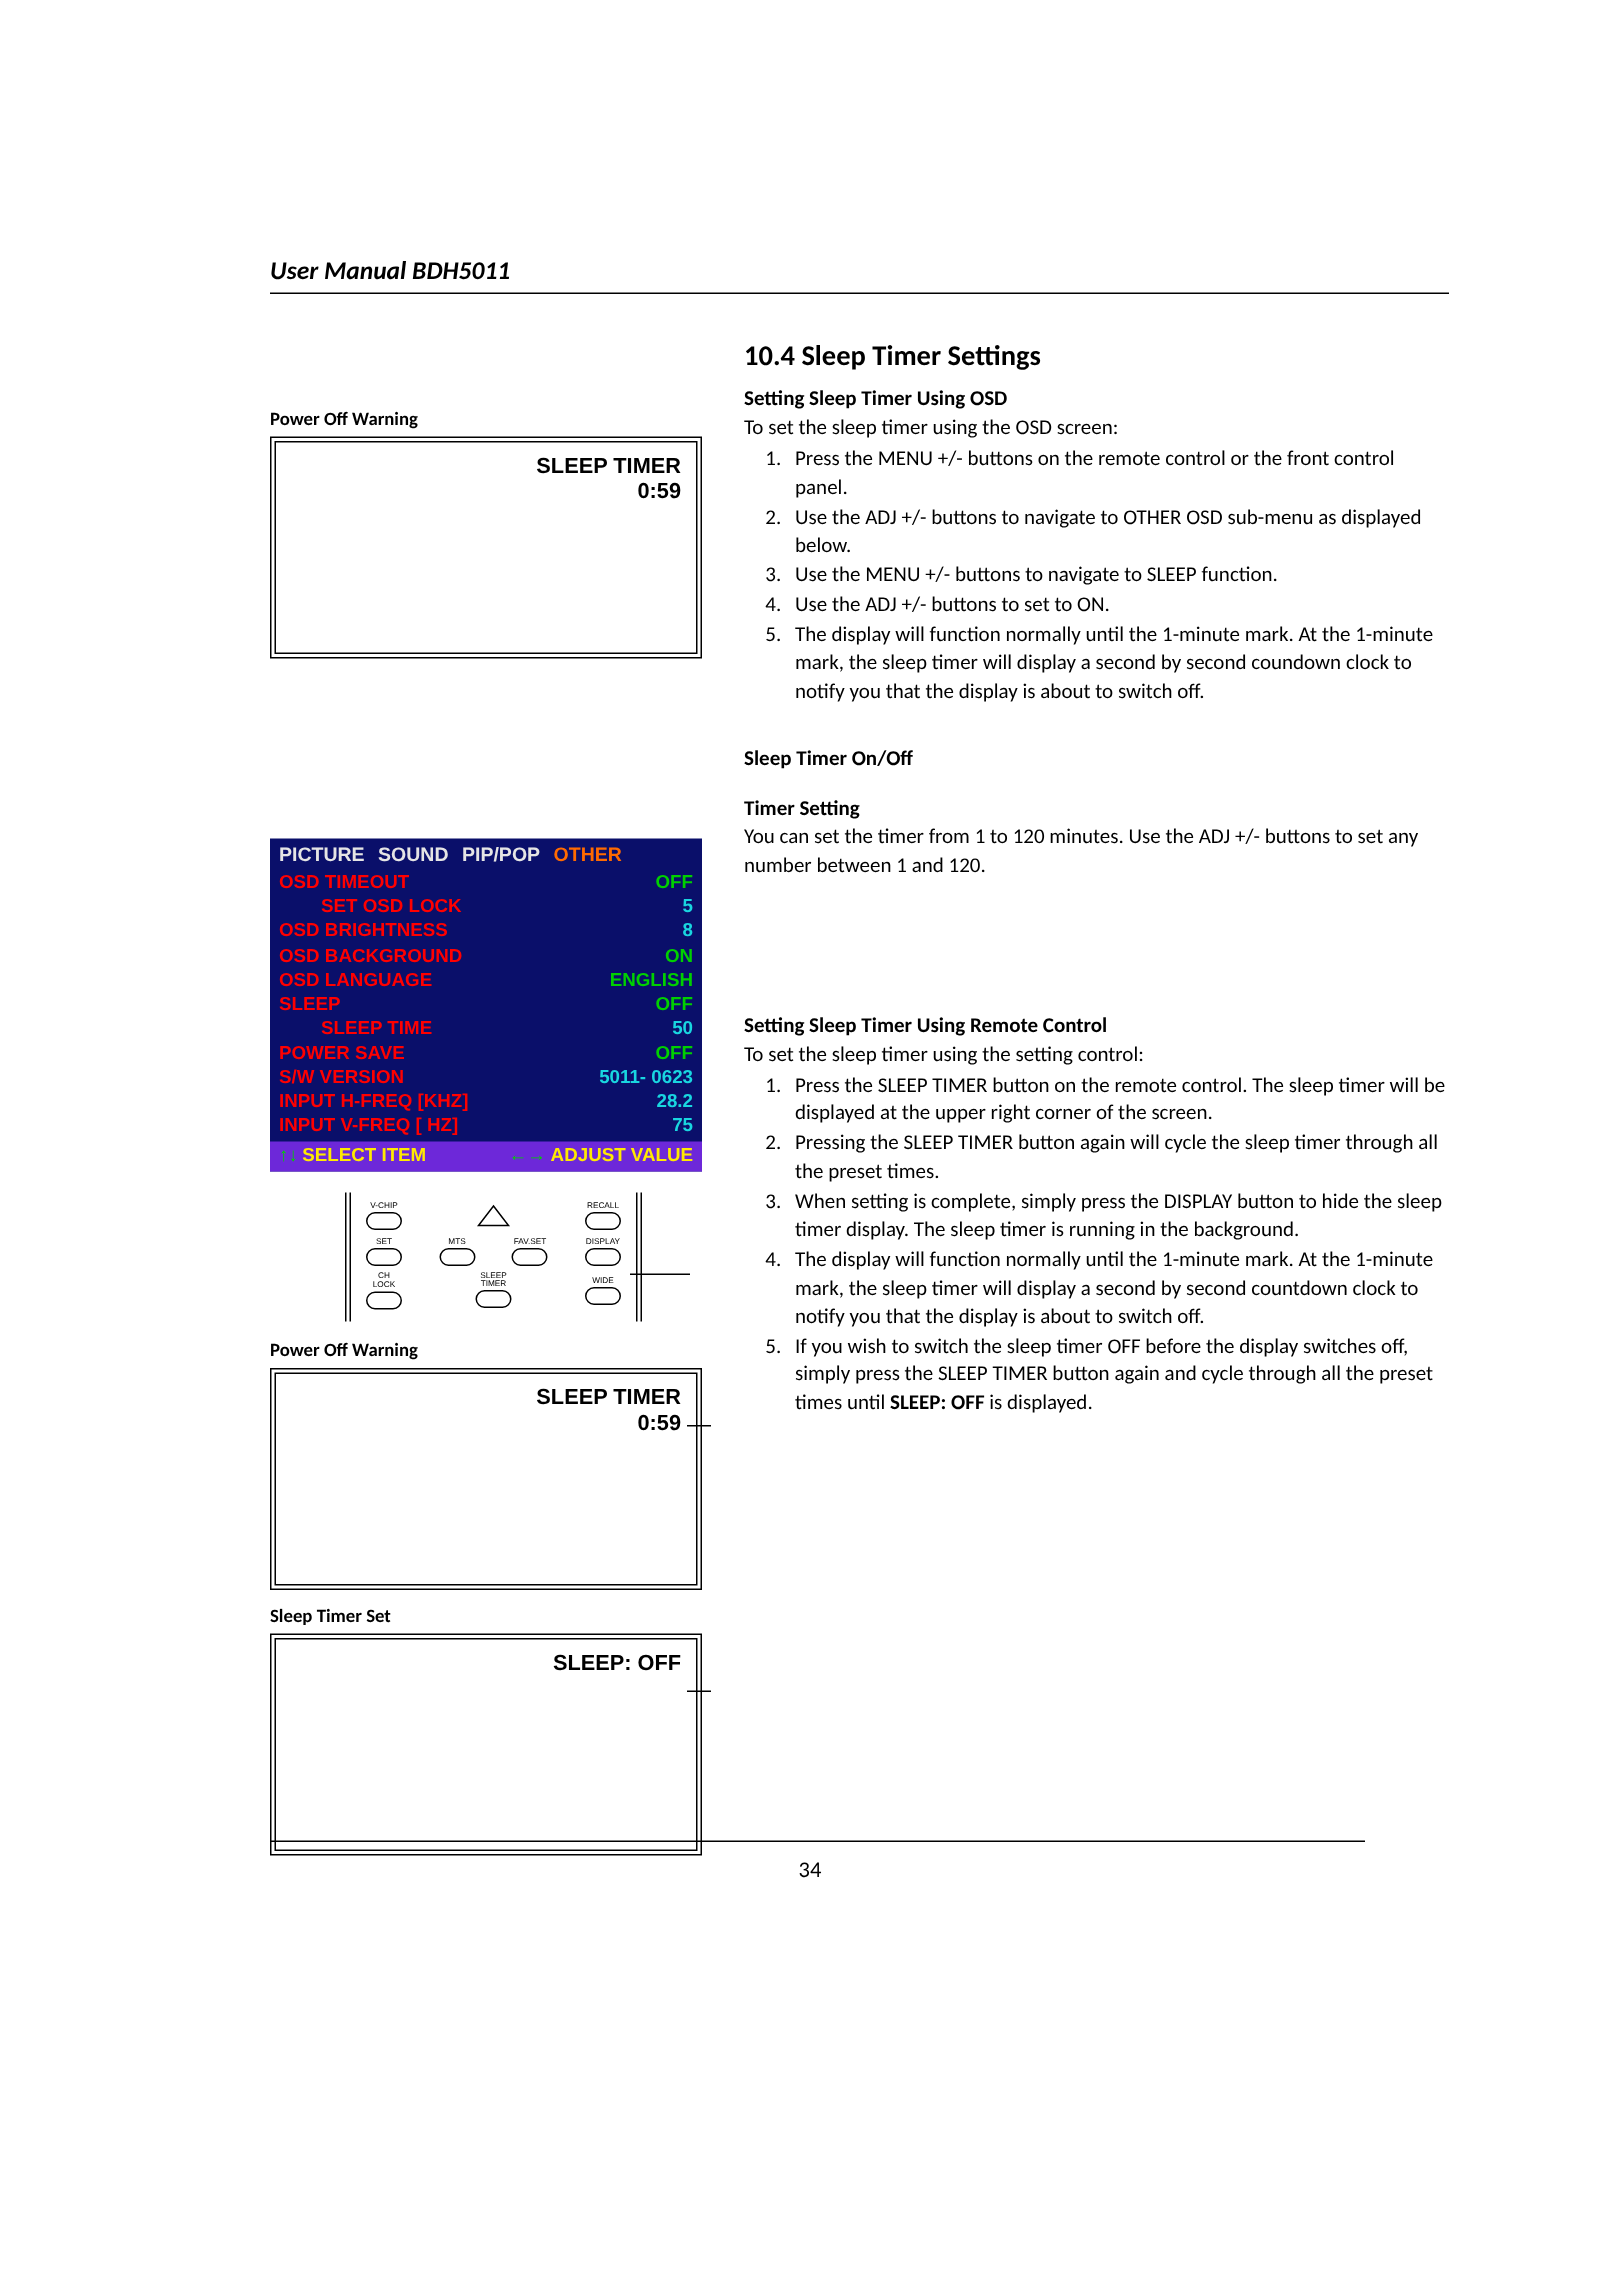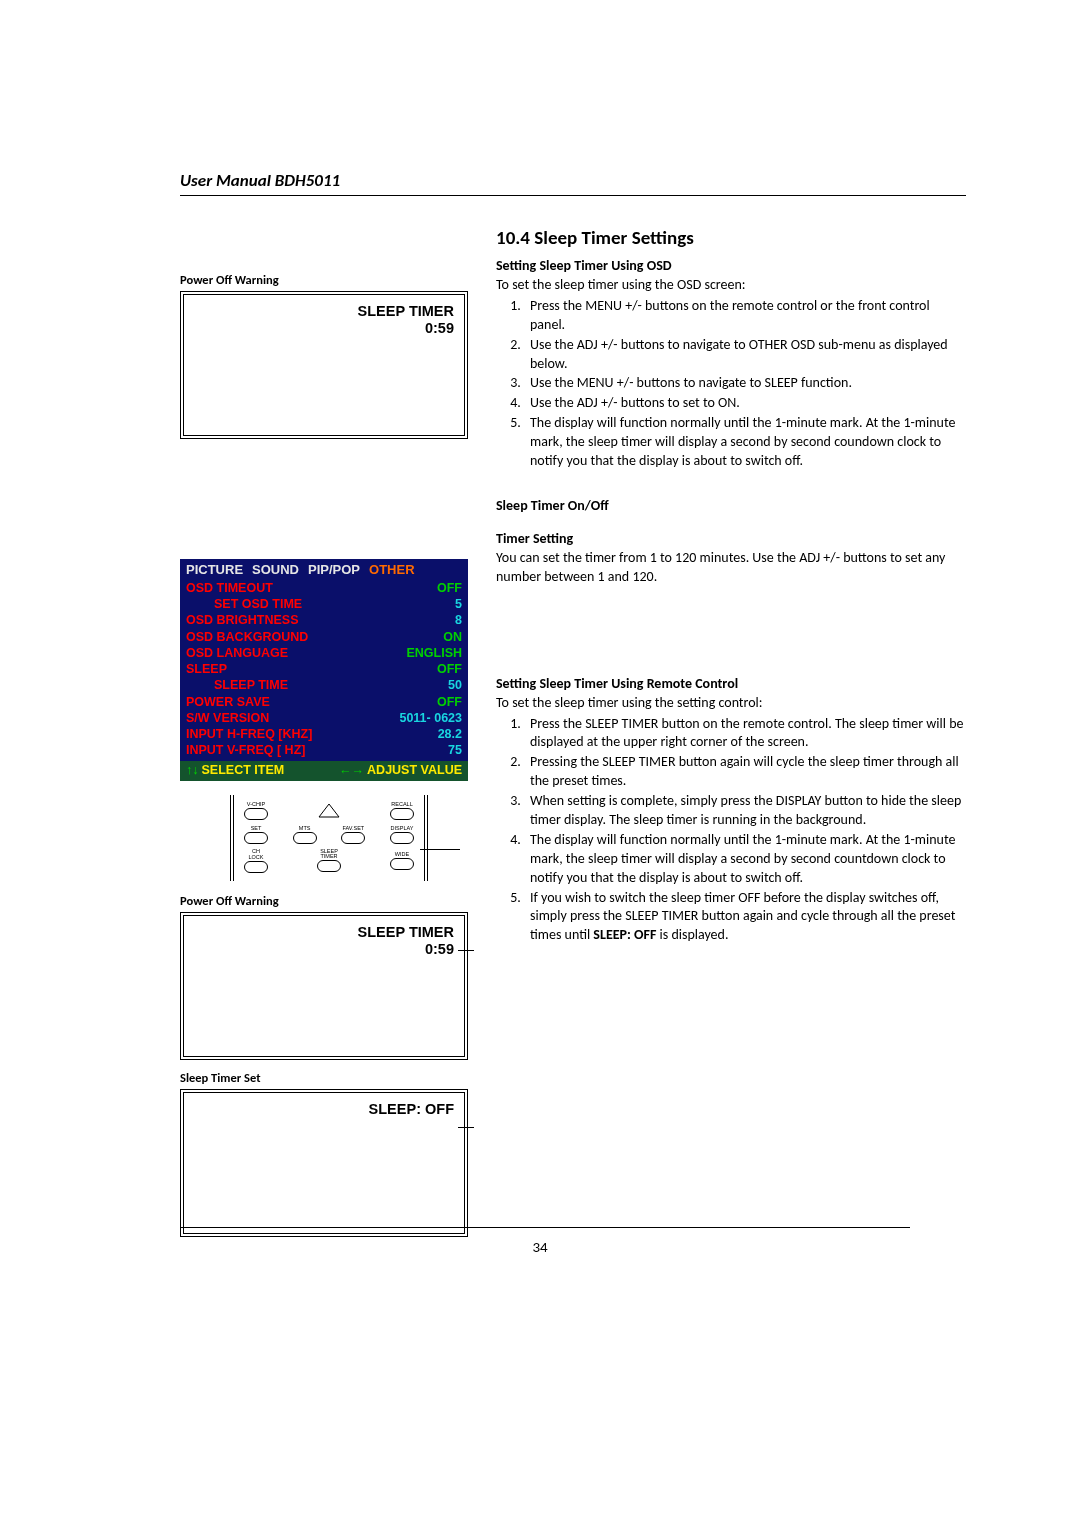--- a/index.html
+++ b/index.html
@@ -119,21 +119,21 @@
     justify-content: space-between;
     color: #ff0000;
     font-size: 12.5px;
   }
   .osd-line .val-green { color: #00d000; }
   .osd-line .val-cyan { color: #19d6e0; }
   .osd-line.indent { padding-left: 28px; }
   .osd-footer {
     display: flex;
     justify-content: space-between;
-    background: #14532d;
+    background: #6d28d9;
     padding: 1px 6px 3px 6px;
     color: #ffea00;
     font-size: 12.5px;
   }
   .osd-footer .arrows { color: #00d000; margin-right: 3px; }
   
   .remote {
     border-left: 4px double #000;
     border-right: 4px double #000;
     height: 86px;
@@ -204,21 +204,21 @@
           <span class="osd-tab">SOUND</span>
           <span class="osd-tab">PIP/POP</span>
           <span class="osd-tab active">OTHER</span>
         </div>
         <div class="osd-body" id="osd-body">
             <div class="osd-line">
               <span>OSD  TIMEOUT</span>
               <span class="val-green">OFF</span>
             </div>
             <div class="osd-line indent">
-              <span>SET  OSD  TIME</span>
+              <span>SET  OSD  LOCK</span>
               <span class="val-cyan">5</span>
             </div>
             <div class="osd-line">
               <span>OSD  BRIGHTNESS</span>
               <span class="val-cyan">8</span>
             </div>
             <div class="osd-line">
               <span>OSD  BACKGROUND</span>
               <span class="val-green">ON</span>
             </div>

